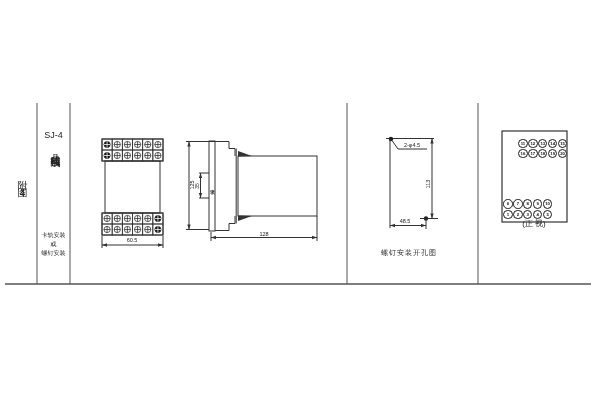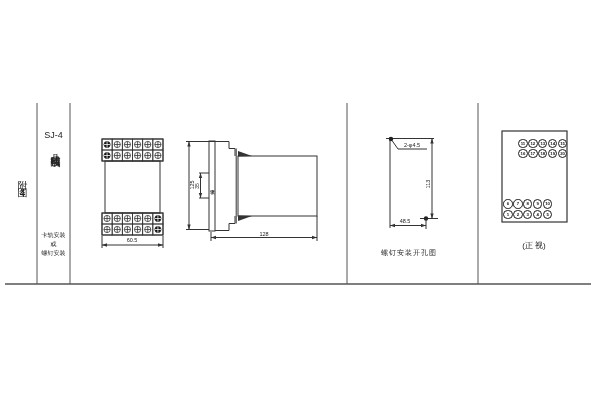--- a/index.html
+++ b/index.html
@@ -211,21 +211,21 @@
   <div class="t" style="left:132px;top:241px;">60.5</div>
   <div class="t rot" style="left:193px;top:185px;">125</div>
   <div class="t rot" style="left:196.5px;top:185.5px;font-size:5px;">35</div>
   <div class="t vert" style="left:212px;top:185px;font-size:5px;transform:translate(-50%,-50%);">卡轨</div>
   <div class="t" style="left:264px;top:234.5px;">128</div>
   <div class="t" style="left:412px;top:145.5px;">2-φ4.5</div>
   <div class="t rot" style="left:428.5px;top:184px;">113</div>
   <div class="t" style="left:405px;top:222px;">48.5</div>
 
   <div class="t cap1" style="left:409px;top:252px;">螺钉安装开孔图</div>
-  <div class="t cap2" style="left:534px;top:246px;">(正 视)</div>
+  <div class="t cap2" style="left:534px;top:224px;">(正 视)</div>
 
   <div id="terminals">
       <div class="term-circle" style="left: 518.3px; top: 138.8px;">11</div>
       <div class="term-circle" style="left: 528.2px; top: 138.8px;">12</div>
       <div class="term-circle" style="left: 538.1px; top: 138.8px;">13</div>
       <div class="term-circle" style="left: 548px; top: 138.8px;">14</div>
       <div class="term-circle" style="left: 557.9px; top: 138.8px;">15</div>
       <div class="term-circle" style="left: 518.3px; top: 149.1px;">16</div>
       <div class="term-circle" style="left: 528.2px; top: 149.1px;">17</div>
       <div class="term-circle" style="left: 538.1px; top: 149.1px;">18</div>

